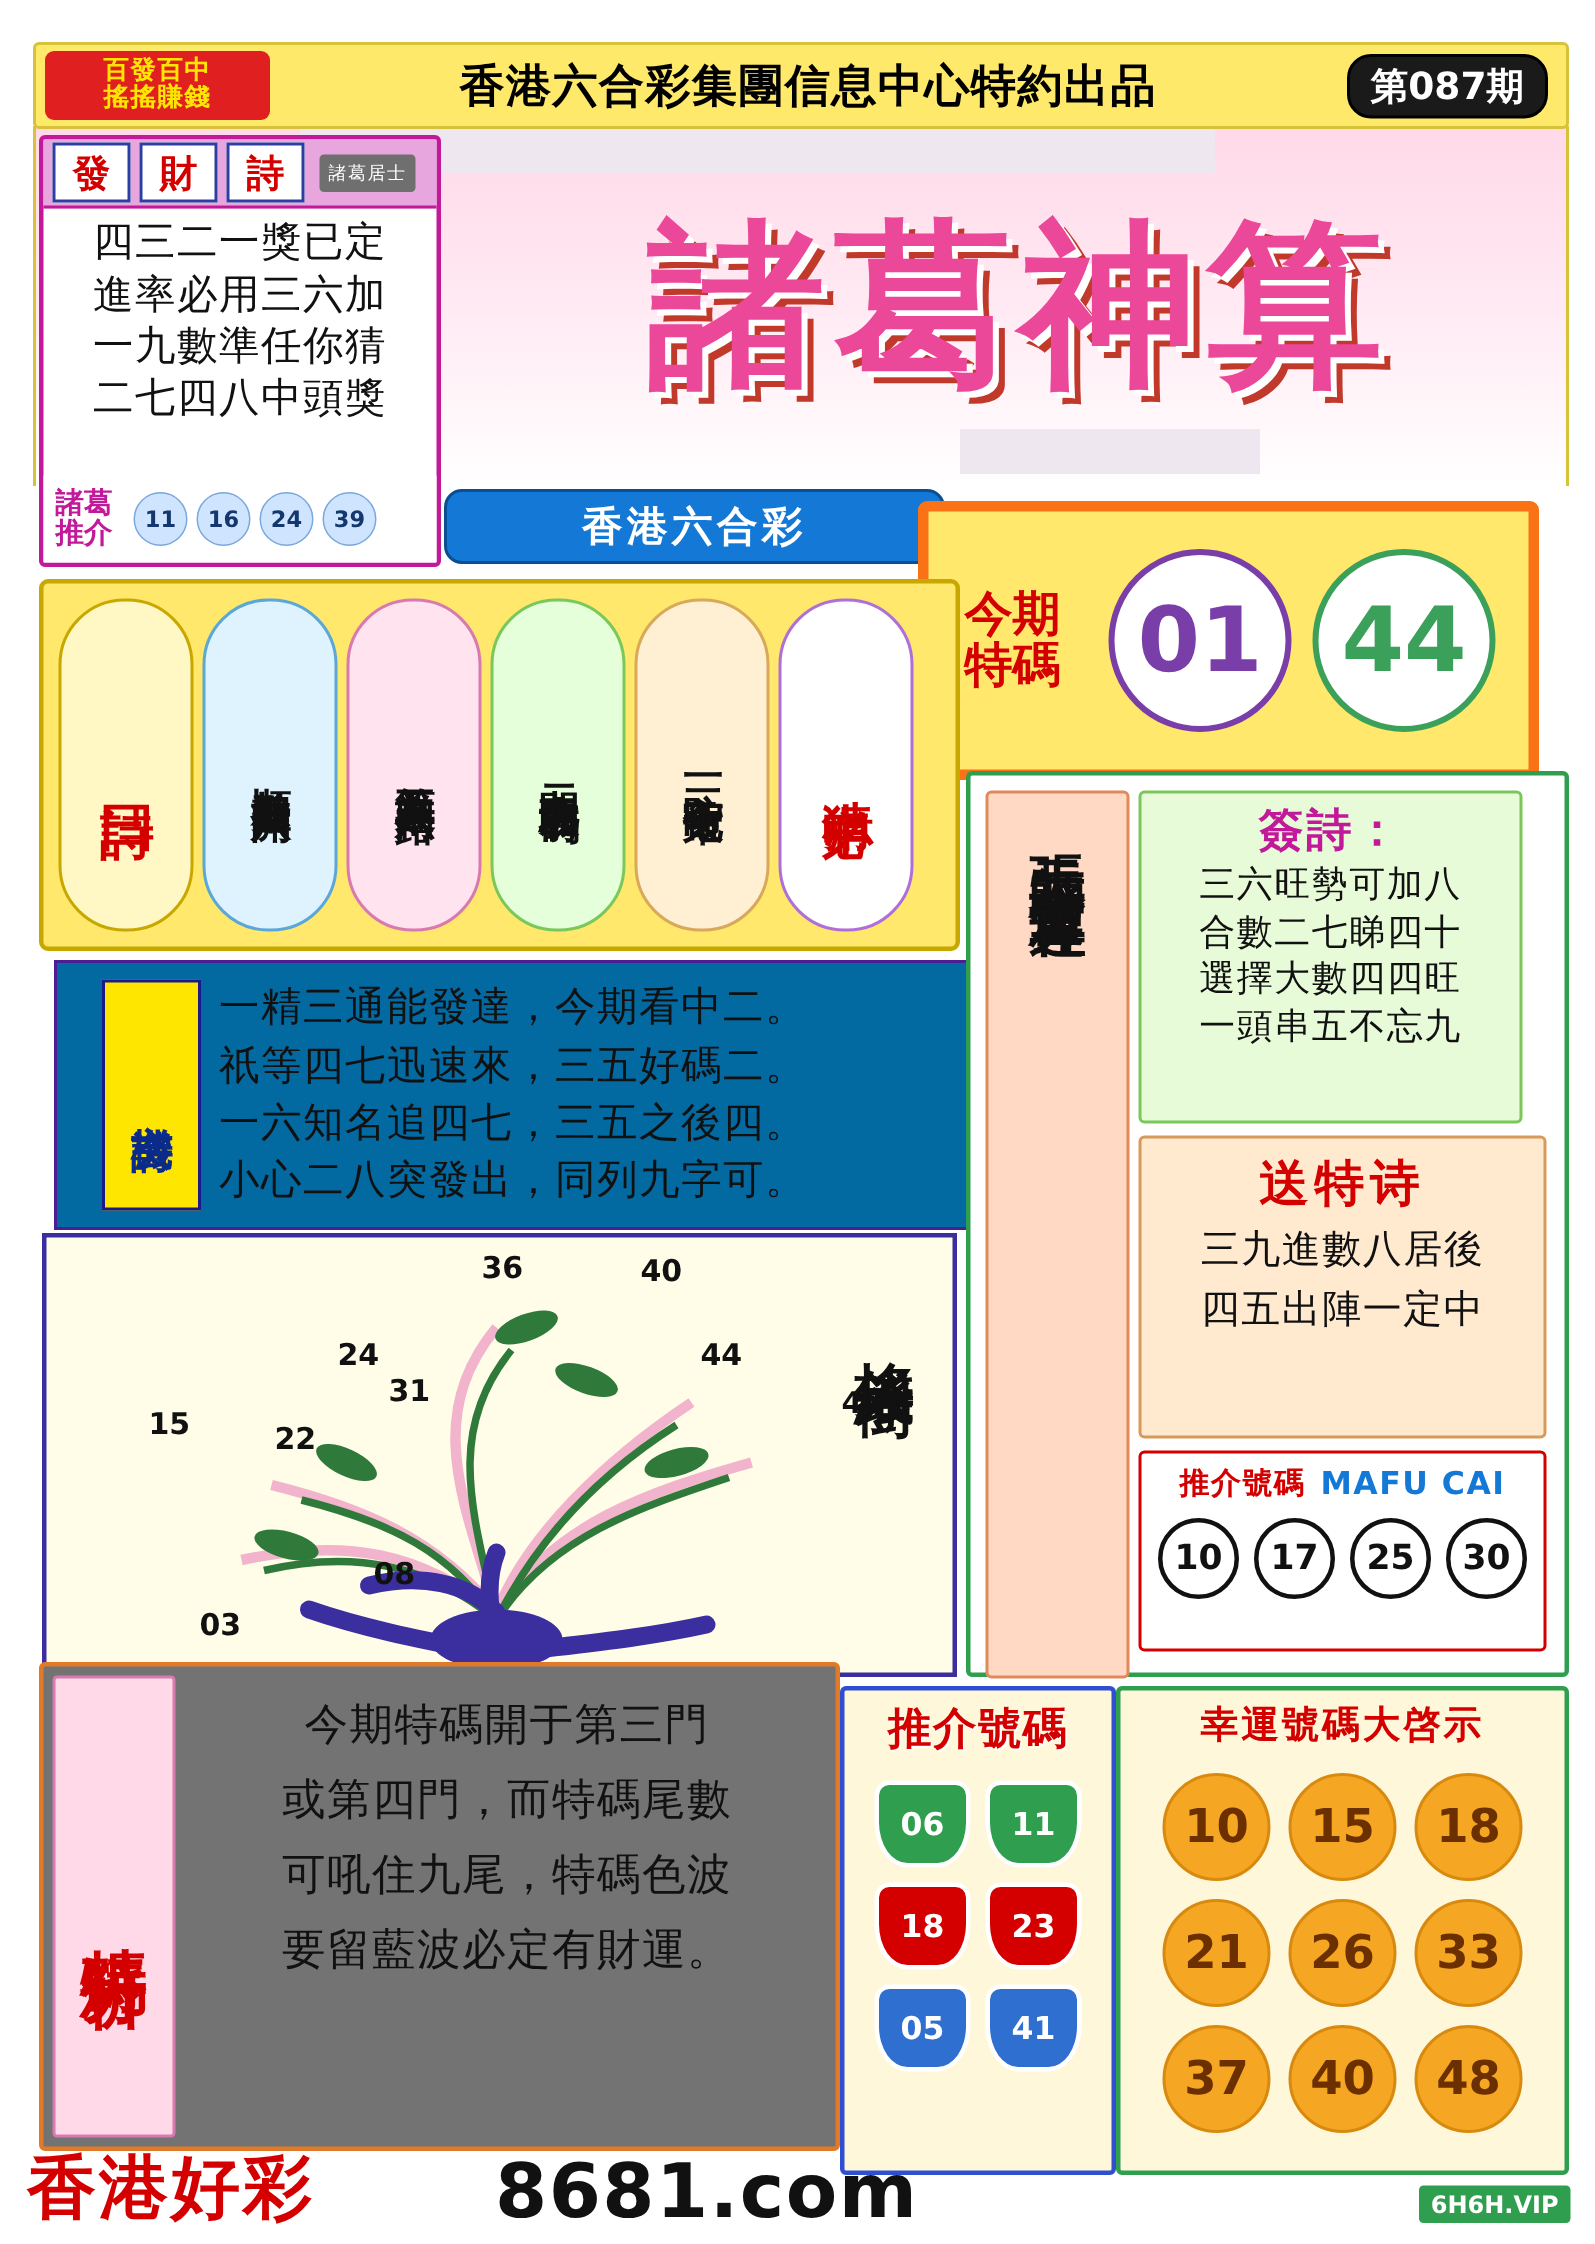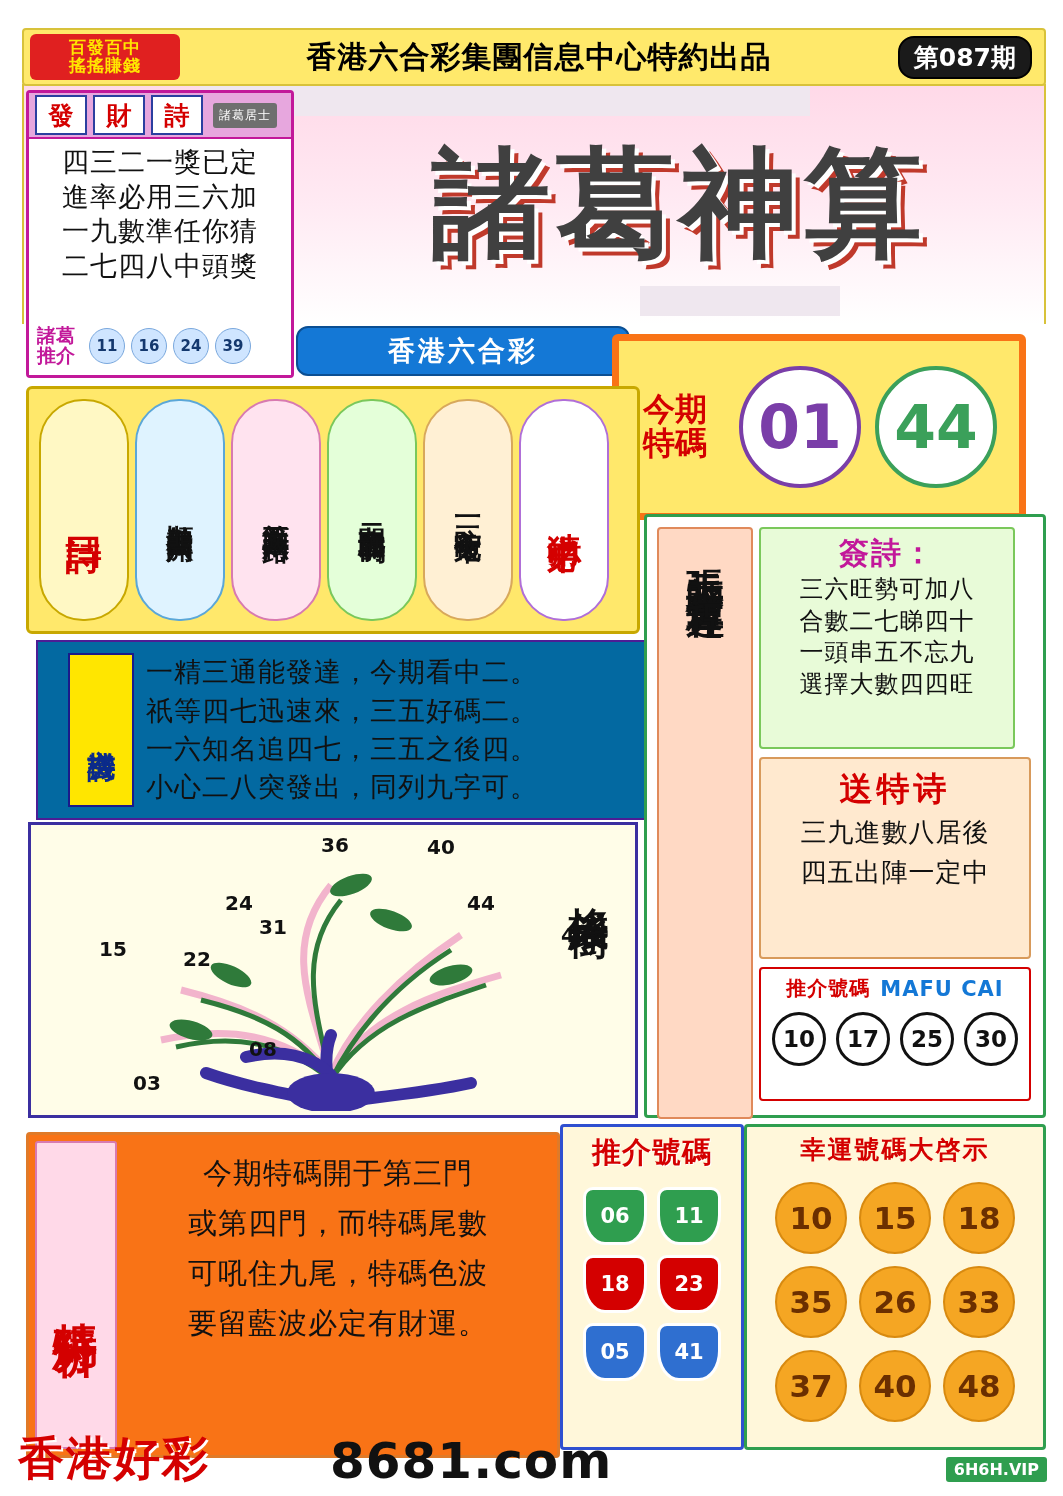--- a/index.html
+++ b/index.html
@@ -35,21 +35,21 @@
   
   .topband{position:absolute;left:22px;top:84px;width:1020px;height:240px;
     background:linear-gradient(180deg,#ffd9e8 0%,#ffeaf3 50%,#fff 100%);
     border-left:2px solid #d8c23a;border-right:2px solid #d8c23a;}
   .bigtitle{
     position:absolute;left:330px;top:100px;width:700px;height:210px;
     display:flex;align-items:center;justify-content:center;
   }
   .bigtitle span{
     font-family:Liberation Sans, sans-serif;
-    font-weight:bold;font-size:118px;color:#404040;
+    font-weight:bold;font-size:118px;color:#ec4899;
     text-shadow:4px 4px 0 #ffffff, 8px 8px 0 #c0392b;
     letter-spacing:6px;
   }
 
   
   .fcbox{
     position:absolute;left:26px;top:90px;width:262px;height:282px;
     background:#fff;border:3px solid #c2189a;border-radius:4px;
   }
   .fcbox .fchdr{
@@ -225,22 +225,22 @@
   .tjhead .en{color:#1478d6;font-weight:bold;font-size:21px;letter-spacing:1px;}
   .tjballs{display:flex;align-items:center;justify-content:center;gap:10px;margin-top:10px;}
   .tjball{
     width:48px;height:48px;border-radius:50%;background:#fff;border:3px solid #111;
     display:flex;align-items:center;justify-content:center;
     font-size:23px;font-weight:bold;color:#111;
   }
 
   
   .tmabox{
-    position:absolute;left:26px;top:1132px;width:528px;height:320px;
-    background:#f97316;border:3px solid #e07a28;border-radius:4px;
+    position:absolute;left:26px;top:1108px;width:528px;height:320px;
+    background:#737373;border:3px solid #e07a28;border-radius:4px;
     display:flex;
   }
   .tmalabel{
     width:78px;margin:6px 0 6px 6px;background:#ffd9e8;border:2px solid #d87ab0;
     display:flex;align-items:center;justify-content:center;border-radius:3px;
   }
   .tmalabel .vtxt{
     writing-mode:vertical-rl;text-orientation:upright;
     font-family:"DejaVu Serif","Liberation Serif",serif;
     font-size:44px;font-weight:bold;color:#d40000;letter-spacing:4px;
@@ -438,22 +438,22 @@
 
   <div class="masterbox">
     <div class="mastervert">
       <div class="vtxt">張天師十二生肖算運程</div>
     </div>
 
     <div class="qianshi">
       <div class="hd">簽詩：</div>
       <div class="ln">三六旺勢可加八</div>
       <div class="ln">合數二七睇四十</div>
+      <div class="ln">選擇大數四四旺</div>
       <div class="ln">一頭串五不忘九</div>
-      <div class="ln">選擇大數四四旺</div>
     </div>
 
     <div class="songte">
       <div class="hd">送特诗</div>
       <div class="ln">三九進數八居後</div>
       <div class="ln">四五出陣一定中</div>
     </div>
 
     <div class="tjbox">
       <div class="tjhead">
@@ -492,21 +492,21 @@
       <div class="shield b">41</div>
     </div>
   </div>
 
   <div class="luckybox">
     <div class="hd">幸運號碼大啓示</div>
     <div class="luckygrid">
       <div class="obal">10</div>
       <div class="obal">15</div>
       <div class="obal">18</div>
-      <div class="obal">35</div>
+      <div class="obal">21</div>
       <div class="obal">26</div>
       <div class="obal">33</div>
       <div class="obal">37</div>
       <div class="obal">40</div>
       <div class="obal">48</div>
     </div>
   </div>
 
   <div class="footer">
     <div class="ftxt">香港好彩</div>

